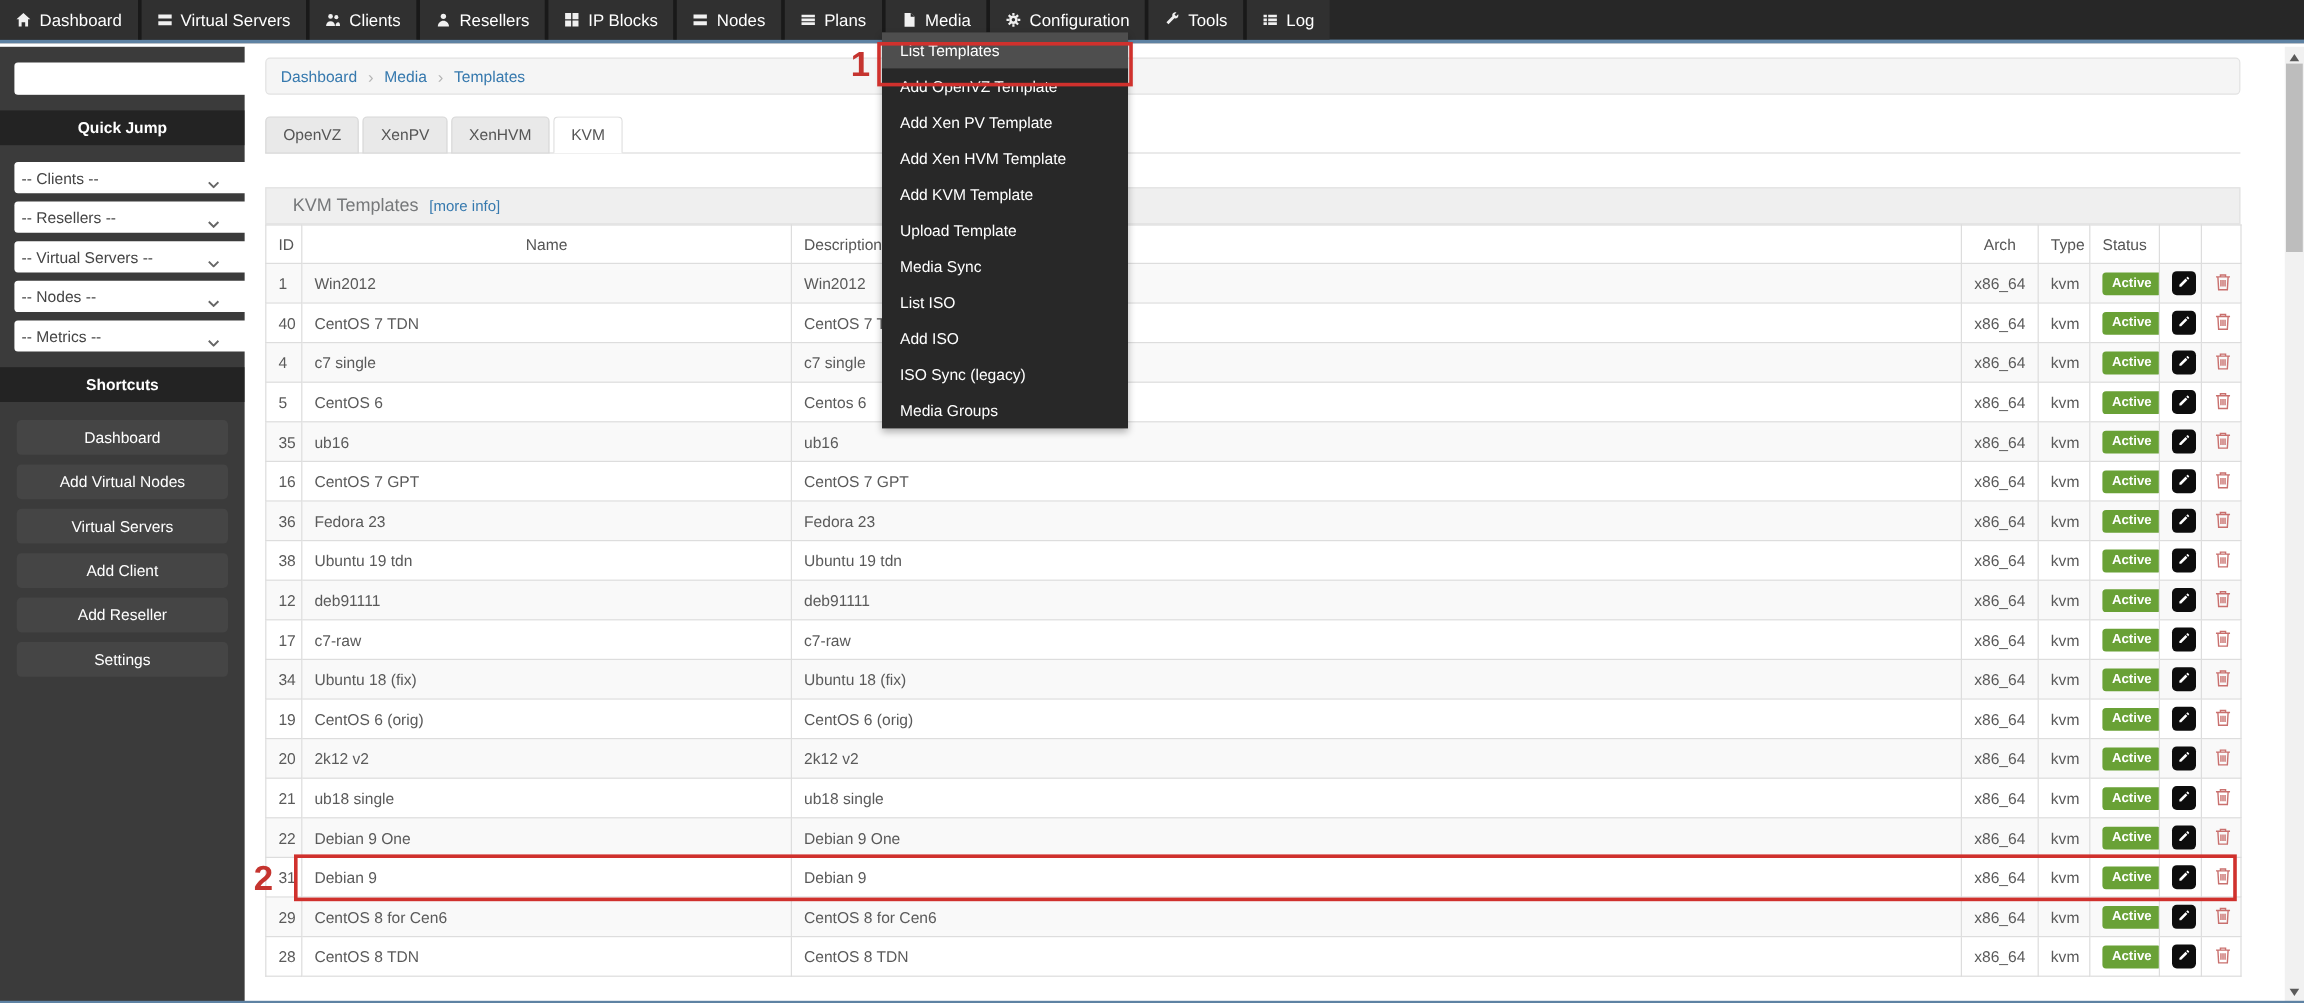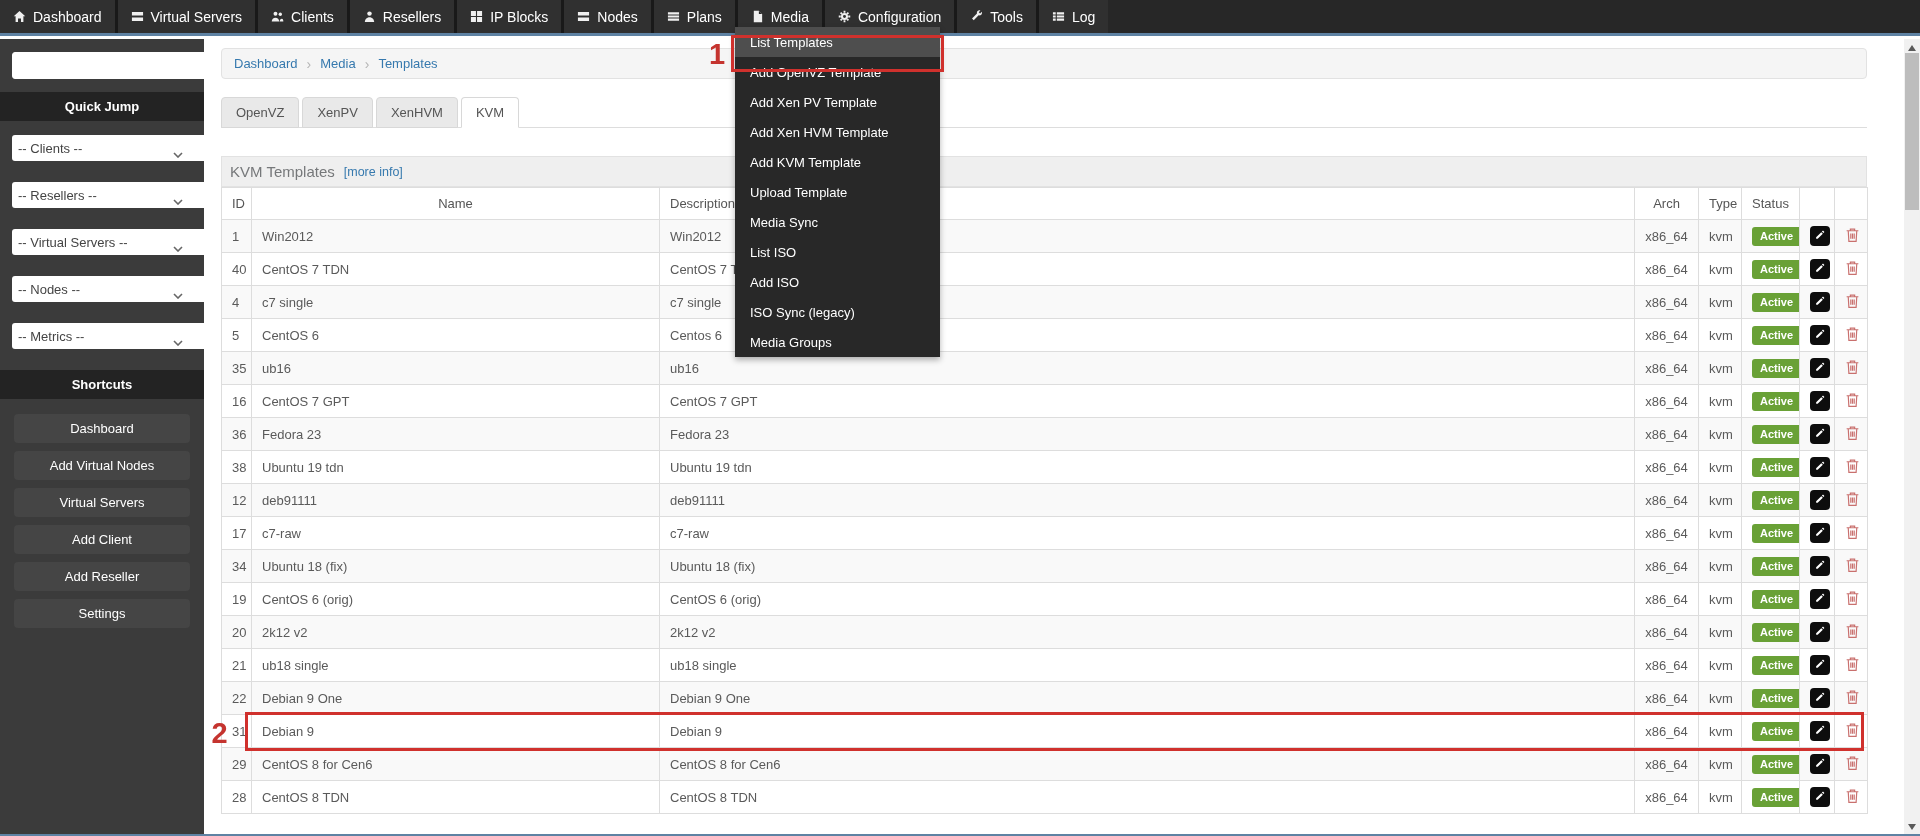--- a/index.html
+++ b/index.html
@@ -15,38 +15,38 @@
 
   
   .layout { position:absolute; top:39px; left:0; width:1920px; height:797px; display:flex; }
   .sidebar { width:204px; background:#3b3b3b; height:100%; flex:none; position:relative; }
   .content { width:1674px; height:100%; background:#fff; padding:9px 11px 0 17px; position:relative; }
 
   
   .search-input { display:block; margin:13px 12px 0 12px; width:206px; height:27px; border:1px solid #fff; border-radius:3px; background:#fff; padding:0 8px; font-size:13px; color:#333; outline:none; }
   .side-header { margin-top:13px; width:100%; height:29px; background:#232323; color:#fff; font-size:13px; font-weight:bold; display:flex; align-items:center; justify-content:center; }
   .select-zone { padding:14px 12px 0 12px; }
-  .select-wrap { position:relative; margin-bottom:21px; }
+  .select-wrap { position:relative; margin-bottom:7px; }
   .select-wrap select { width:206px; height:26px; border:none; border-radius:3px; background:#fff; font-family:"Liberation Sans",sans-serif; font-size:13px; color:#444; padding:0 6px; appearance:none; -webkit-appearance:none; outline:none; }
   .select-wrap .chev { position:absolute; right:9px; top:9px; pointer-events:none; color:#666; }
   .shortcut-zone { padding:15px 14px 0 14px; display:flex; flex-direction:column; gap:8px; }
   .sc-btn { height:29px; background:#454545; border:none; border-radius:4px; color:#fff; font-size:13px; font-family:"Liberation Sans",sans-serif; cursor:pointer; }
 
   
   .breadcrumb { height:31px; background:#f5f5f5; border:1px solid #e2e2e2; border-radius:4px; display:flex; align-items:center; padding:0 12px; font-size:13px; }
   .breadcrumb a { color:#3679ae; text-decoration:none; cursor:pointer; }
   .breadcrumb .sep { color:#b5b5b5; margin:0 9px; font-size:14px; }
 
   
   .tabs { margin-top:17px; border-bottom:1px solid #ddd; display:flex; padding-left:0px; }
   .tab { position:relative; top:1px; font-size:13px; color:#555; background:#e9e9e9; border:1px solid #d8d8d8; border-radius:4px 4px 0 0; padding:7px 14px; margin-right:3px; cursor:pointer; }
   .tab.active { background:#fff; border-bottom-color:#fff; }
 
   
-  .panel-header { margin-top:28px; height:31px; background:#efefef; border:1px solid #e2e2e2; display:flex; align-items:center; padding:0 8px; }
+  .panel-header { margin-top:28px; height:31px; background:#efefef; border:1px solid #e2e2e2; display:flex; align-items:center; padding:0 22px; }
   .panel-title { font-size:15px; color:#76787a; }
   .more-info { font-size:12.5px; color:#3679ae; text-decoration:none; margin-left:9px; cursor:pointer; }
 
   
   table.tpl { width:1646px; border-collapse:collapse; table-layout:fixed; font-size:13px; color:#5a5a5a; }
   table.tpl th, table.tpl td { border:1px solid #ddd; padding:0 10px; height:32px; font-weight:normal; overflow:hidden; white-space:nowrap; }
   table.tpl td { height:33px; }
   table.tpl th { color:#555; }
   th.th-id { text-align:left; }
   th.th-name { text-align:center; padding-left:150px;margin-top:17px; }

